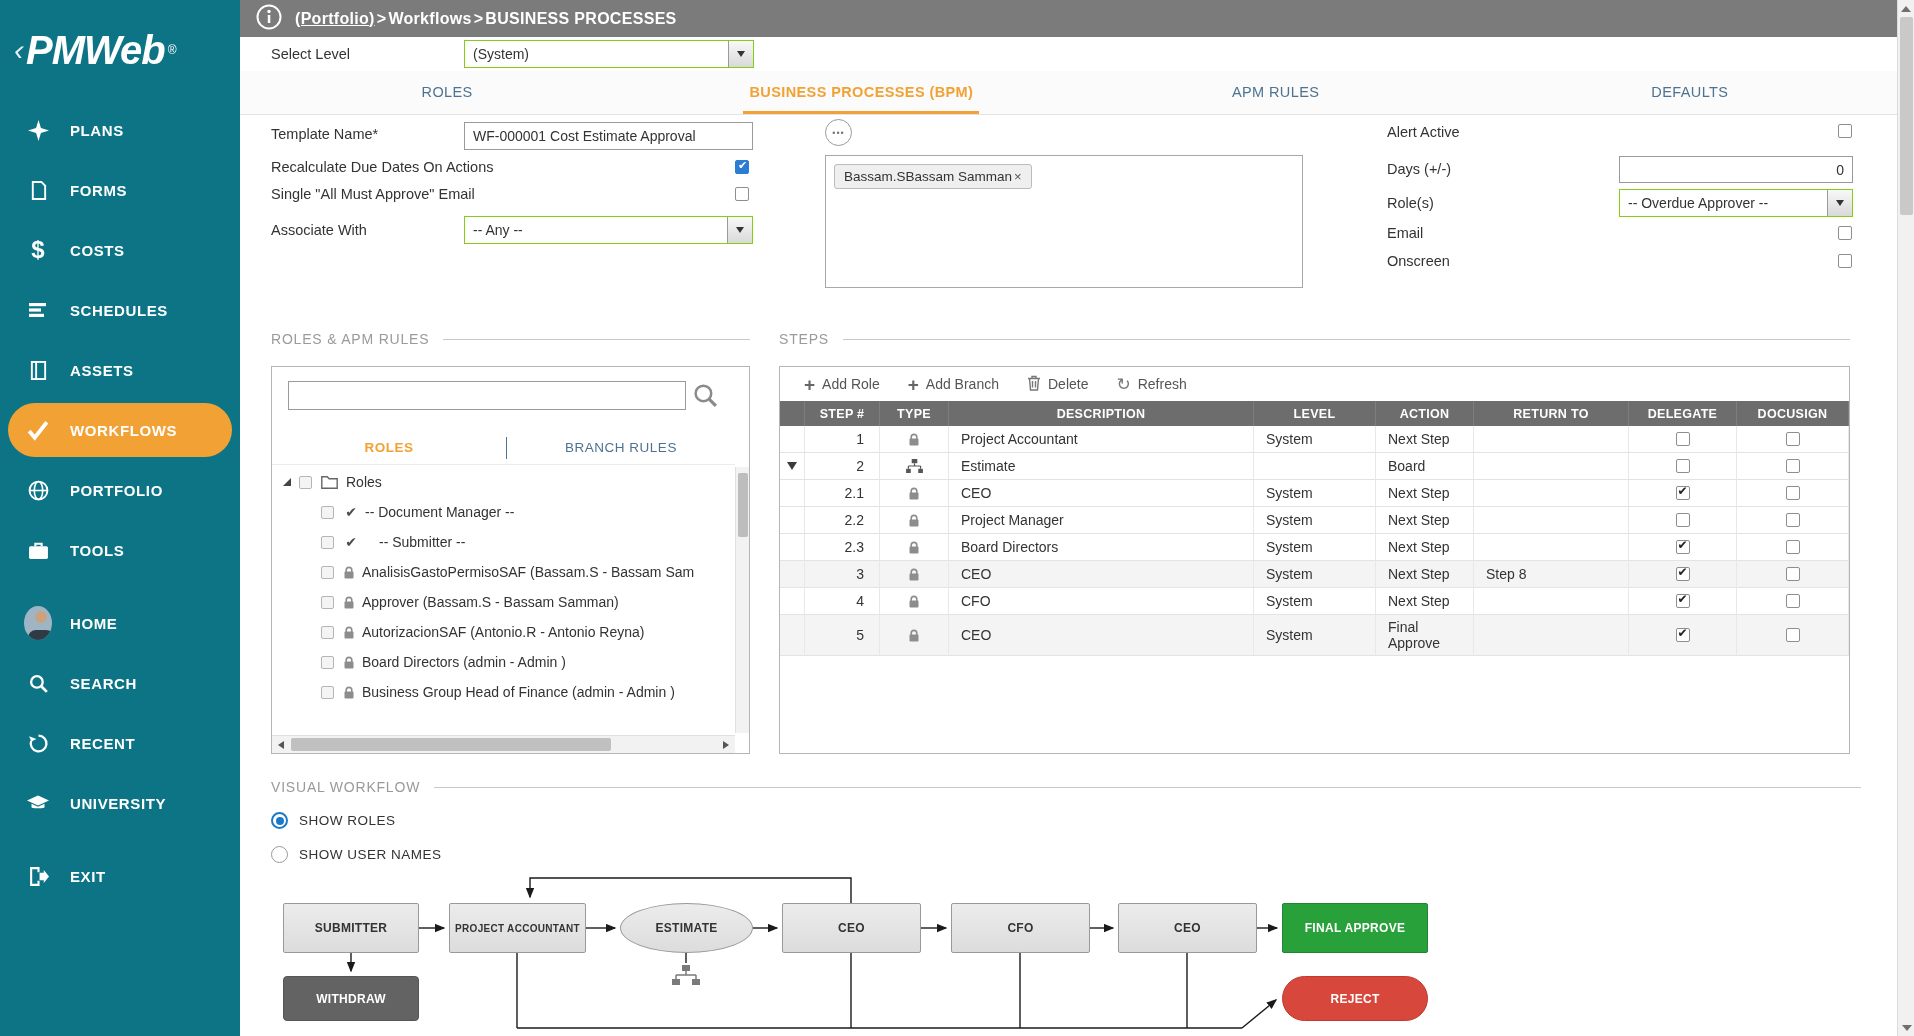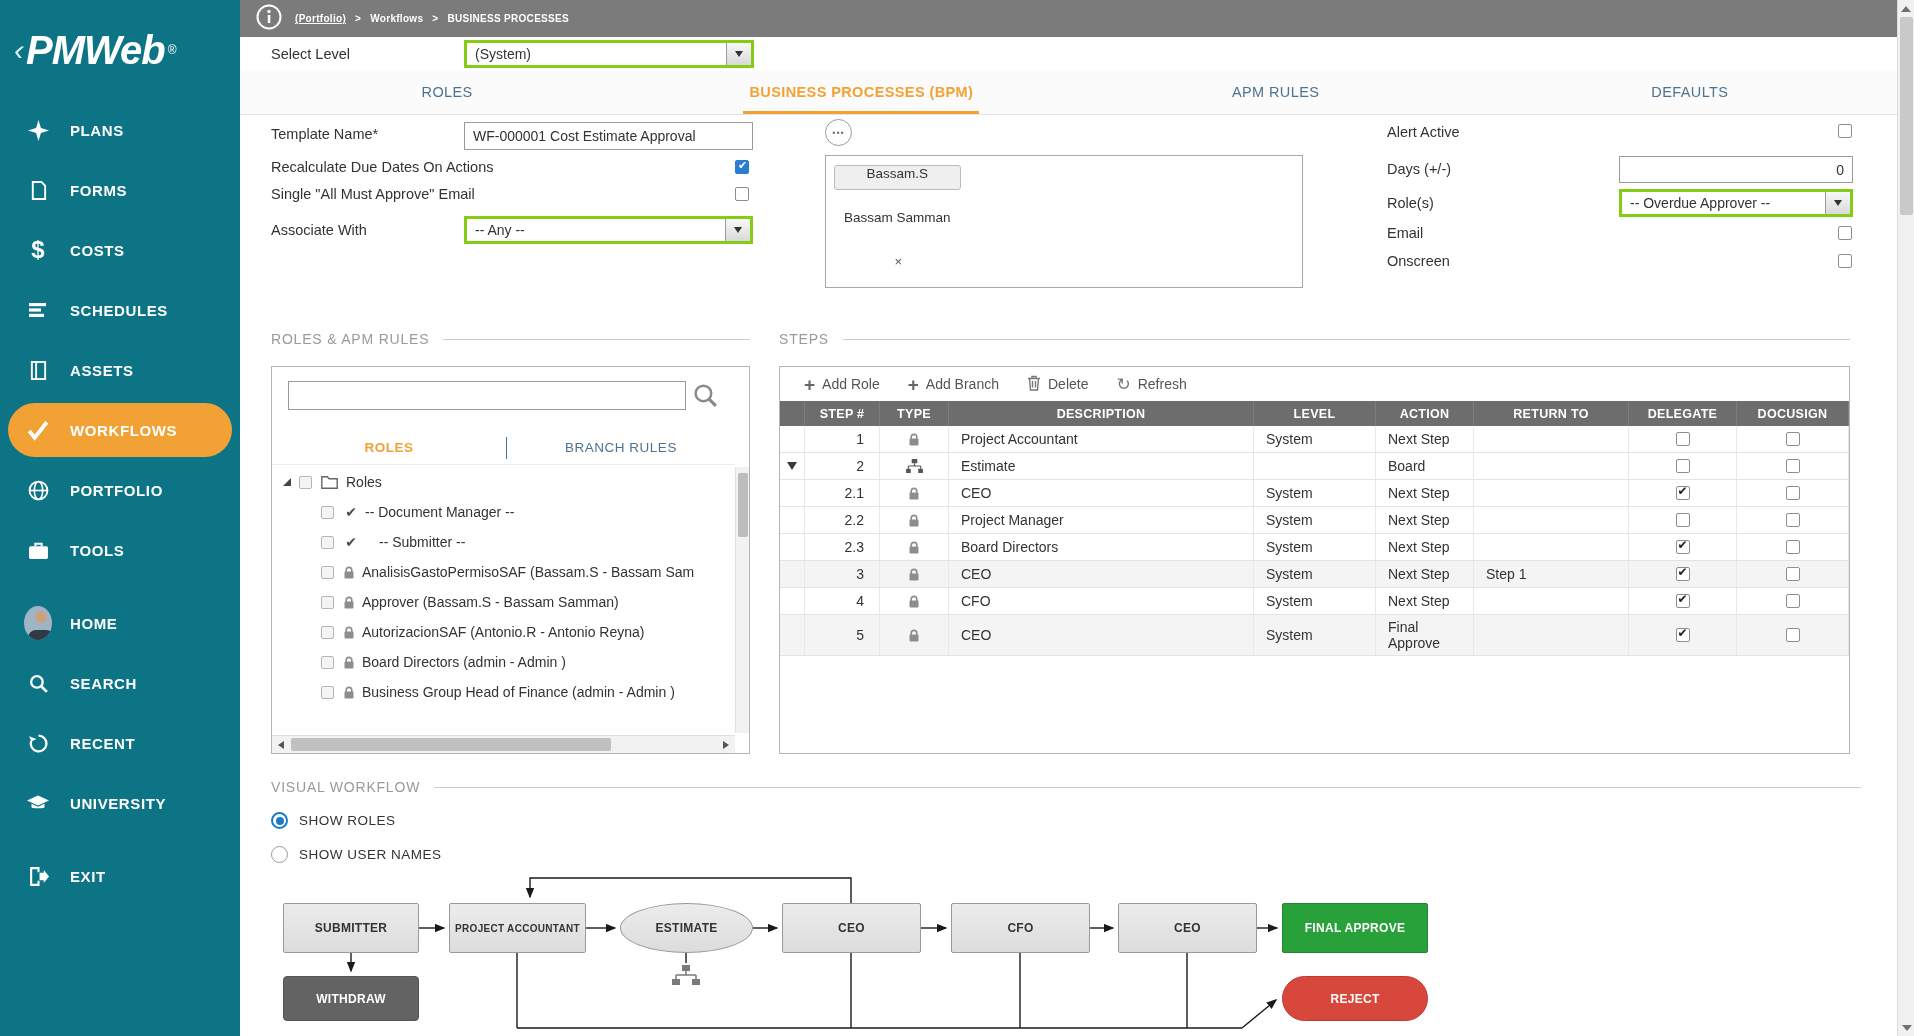--- a/index.html
+++ b/index.html
@@ -30,26 +30,26 @@
   .pg-btn { height:17px; display:flex; align-items:center; justify-content:center; }
   .tri-up { width:0;height:0;border-left:5px solid transparent;border-right:5px solid transparent;border-bottom:6px solid #707070; }
   .tri-dn { width:0;height:0;border-left:5px solid transparent;border-right:5px solid transparent;border-top:6px solid #707070; }
   .pg-thumb { position:absolute; top:17px; left:2px; width:13px; height:198px; background:#c9c9c9; border-radius:2px; }
   .pg-btn.bottom { position:absolute; bottom:0; left:0; width:17px; }
 
   
   .content { position:absolute; left:240px; top:0; width:1657px; height:1036px; background:#fff; }
 
   .crumb { position:absolute; left:0; top:0; width:100%; height:37px; background:var(--header-gray,#7b7b7b); display:flex; align-items:center; padding-left:16px; gap:13px; color:#fff; }
-  .crumb-txt { font-size:10px; font-weight:bold; letter-spacing:.3px; display:flex; gap:9px; align-items:flex-start; }
+  .crumb-txt { font-size:16px; font-weight:bold; letter-spacing:.3px; display:flex; gap:2px; align-items:flex-start; }
   .crumb-link { text-decoration:underline; cursor:pointer; }
 
   .level-row { position:absolute; top:37px; left:0; width:100%; height:34px; background:#fff; }
   .level-lbl { position:absolute; left:31px; top:9px; font-size:14.5px; color:#333; }
-  .dd { border:3px solid #84cc16; background:#fff; display:flex; align-items:stretch; position:absolute; }
+  .dd { border:1px solid #84cc16; background:#fff; display:flex; align-items:stretch; position:absolute; }
   .dd-val { flex:1; padding:0 8px; font-size:14px; color:#333; display:flex; align-items:center; white-space:nowrap; overflow:hidden; }
   .dd-btn { width:25px; border-left:1px solid #9a9a9a; background:linear-gradient(#f8f8f8,#d9d9d9); display:flex; align-items:center; justify-content:center; cursor:pointer; }
   .dd-tri { width:0; height:0; border-left:4.5px solid transparent; border-right:4.5px solid transparent; border-top:6px solid #333; }
 
   .tabbar { position:absolute; top:71px; left:0; width:100%; height:44px; background:#fbfbfb; border-bottom:1px solid #e3e3e3; display:flex; }
   .tab { flex:1; display:flex; justify-content:center; align-items:flex-end; cursor:pointer; }
   .tab > span { padding:0 6px 11px; font-size:14.5px; letter-spacing:.4px; color:var(--tab-blue,#4d7391); border-bottom:3px solid transparent; }
   .tab.active > span { color:var(--orange,#f2a234); border-bottom-color:var(--orange,#f2a234); font-weight:bold; }
 
   
@@ -57,21 +57,21 @@
   .flabel { position:absolute; font-size:14.5px; color:#333; white-space:nowrap; }
   .txt { position:absolute; border:1px solid #9a9a9a; font-size:14px; color:#333; padding:0 8px; font-family:"Liberation Sans",sans-serif; background:#fff; }
   .txt.right { text-align:right; }
   .cb { width:14px; height:14px; border:1px solid #8e8e8e; border-radius:2px; background:#fff; display:inline-block; position:relative; cursor:pointer; flex:0 0 auto; }
   .cb.checked::after { content:"✔"; position:absolute; left:1px; top:-3px; font-size:12px; color:#222; }
   .cb.blue.checked { background:var(--check-blue,#2b7cd3); border-color:var(--check-blue,#2b7cd3); }
   .cb.blue.checked::after { color:#fff; font-size:11px; left:2px; top:-2px; }
   .cb.abs { position:absolute; }
   .ellipsis-btn { position:absolute; left:585px; top:4px; width:27px; height:27px; border:1.5px solid #9a9a9a; border-radius:50%; background:#fff; color:#777; display:flex; align-items:center; justify-content:center; font-size:9px; letter-spacing:1px; cursor:pointer; }
   .tagbox { position:absolute; left:585px; top:40px; width:478px; height:133px; border:1px solid #a8a8a8; background:#fff; padding:8px; }
-  .chip { display:inline-flex; align-items:center; gap:29px; height:25px; background:#efefef; border:1px solid #bbb; border-radius:3px; padding:0 9px; font-size:13.5px; color:#333;flex-direction:column; }
+  .chip { display:inline-flex; align-items:center; gap:0; height:25px; background:#efefef; border:1px solid #bbb; border-radius:3px; padding:0 9px; font-size:13.5px; color:#333; }
   .chip-x { font-size:13px; color:#555; cursor:pointer; margin-left:2px; }
 
   
   .sec { position:absolute; display:flex; align-items:center; color:#9a9a9a; font-size:14px; letter-spacing:.8px; white-space:nowrap; }
   .sec::after { content:""; flex:1; height:1px; background:#c9c9c9; margin-left:14px; }
 
   
   .roles-panel { position:absolute; left:31px; top:366px; width:479px; height:388px; border:1px solid #b5b5b5; background:#fff; }
   .rp-search { position:absolute; left:16px; top:14px; width:398px; height:29px; }
   .rp-mag { position:absolute; left:420px; top:15px; cursor:pointer; }
@@ -609,21 +609,21 @@
         <div class="c step">3</div>
         <div class="c typ">
             <svg viewBox="0 0 12 13" width="12" height="13">
               <path d="M3.2 6V4.2a2.8 2.8 0 015.6 0V6" fill="none" stroke="#8d8d8d" stroke-width="1.6"></path>
               <rect x="1.5" y="5.6" width="9" height="6.8" rx="1" fill="#8d8d8d"></rect>
             </svg>
           </div>
         <div class="c txtl">CEO</div>
         <div class="c txtl">System</div>
         <div class="c txtl action">Next Step</div>
-        <div class="c txtl">Step 1</div>
+        <div class="c txtl">Step 8</div>
         <div class="c cbc">
             <span class="cb checked"></span>
           </div>
         <div class="c cbc">
             <span class="cb"></span>
           </div>
       </div>
 
       <div class="trow sgrid">
         <div class="c exp"></div>

